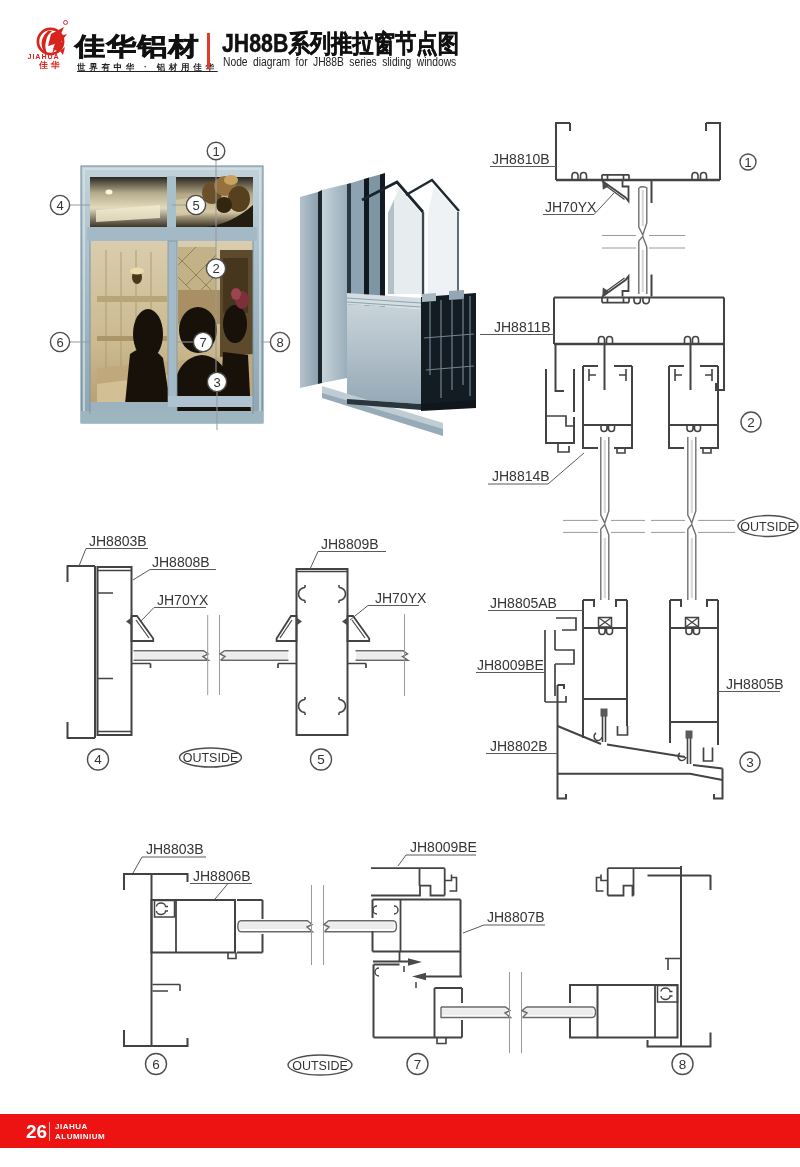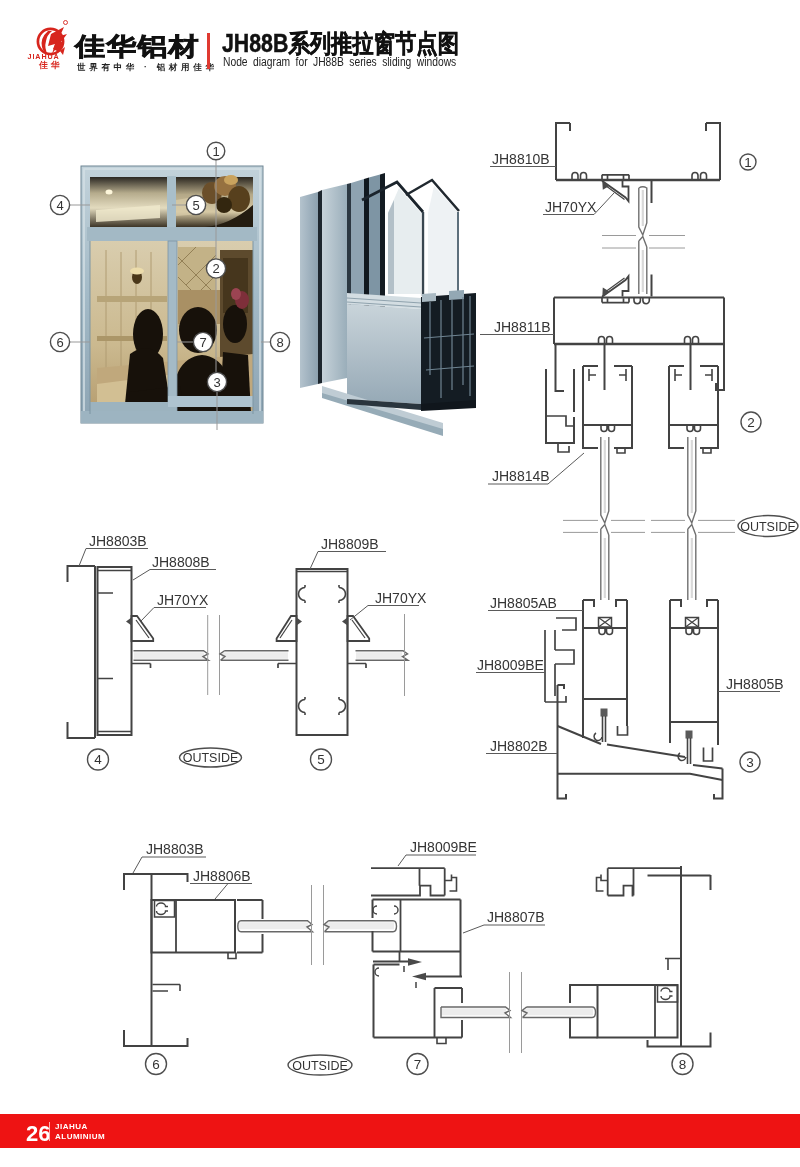--- a/index.html
+++ b/index.html
@@ -1,26 +1,26 @@
 <!DOCTYPE html>
 <html><head>
 <meta charset="utf-8">
 <style>
 html,body{margin:0;padding:0;background:#fff;}
 body{width:800px;height:1167px;position:relative;font-family:"Liberation Sans",sans-serif;overflow:hidden;}
 .abs{position:absolute;}
 
 #hanzi{left:75px;top:30px;font-size:25px;font-weight:bold;color:#111;letter-spacing:1px;transform:scale(1.2,1.0);transform-origin:0 0;white-space:nowrap;-webkit-text-stroke:0.7px #111;}
-#slogan{left:77px;top:62px;font-size:8.5px;font-weight:bold;color:#222;letter-spacing:3.7px;white-space:nowrap;}
+#slogan{left:77px;top:62px;font-size:8.5px;font-weight:bold;color:#222;letter-spacing:3.7px;white-space:nowrap;text-decoration:underline;}
 #reddiv{left:207px;top:33px;width:3px;height:36px;background:#e03a31;}
 #title{left:222px;top:27px;font-size:25px;font-weight:bold;color:#111;letter-spacing:0px;transform:scale(0.853,1.0);transform-origin:0 0;white-space:nowrap;-webkit-text-stroke:0.5px #111;}
 #subtitle{left:223px;top:55px;font-size:12px;color:#222;word-spacing:3px;white-space:nowrap;transform:scale(0.857,1.0);transform-origin:0 0;}
 
 #fbar{left:0;top:1114px;width:800px;height:34px;background:#ee1313;}
-#fnum{left:26px;top:1121px;font-size:22px;font-weight:bold;color:#fff;}
+#fnum{left:26px;top:1121px;font-size:19px;font-weight:bold;color:#fff;}
 #fdiv{left:49px;top:1122px;width:1px;height:19px;background:#ffb0b0;}
 #ftxt{left:55px;top:1122px;font-size:8px;font-weight:bold;color:#fff;line-height:9.5px;letter-spacing:0.5px;}
 </style>
 </head>
 <body>
 
 <svg class="abs" style="left:24px;top:10px" width="80" height="72" viewBox="0 0 80 72">
   <circle cx="26.5" cy="31.5" r="12.6" fill="none" stroke="#d7251d" stroke-width="2.7"></circle>
   <g fill="#d7251d">
     <path d="M24,21 Q16,28 18,37 Q19,42 24,45 Q20,38 22,31 Q23,25 28,21 Z"></path>

